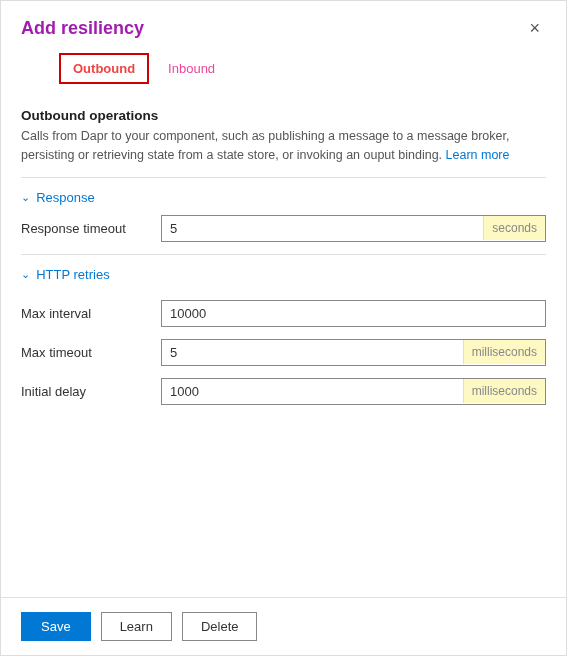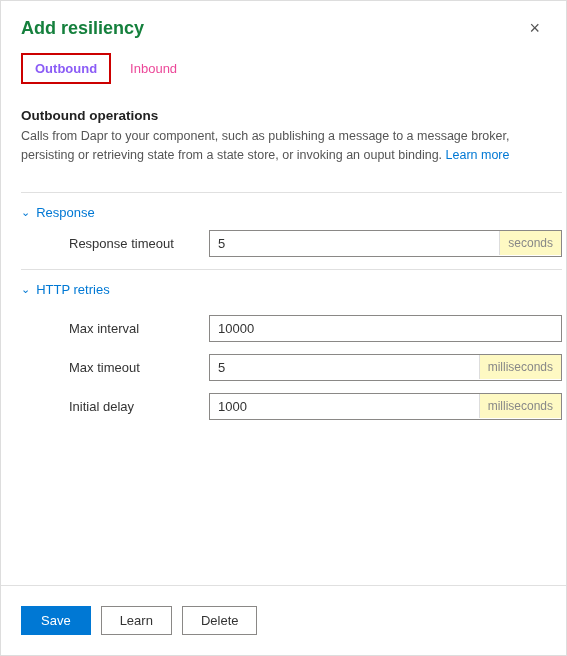--- a/index.html
+++ b/index.html
@@ -27,21 +27,21 @@
     .dialog-header {
       display: flex;
       align-items: center;
       justify-content: space-between;
       padding: 16px 20px 10px 20px;
       border-bottom: none;
     }
     .dialog-title {
       font-size: 18px;
       font-weight: 600;
-      color: #15803d;
+      color: #a21caf;
     }
     .close-btn {
       background: none;
       border: none;
       cursor: pointer;
       font-size: 18px;
       color: #555;
       padding: 2px 6px;
       line-height: 1;
     }
@@ -56,38 +56,39 @@
       cursor: pointer;
       font-size: 13px;
       font-weight: 500;
       color: #ec4899;
       border: 1px solid transparent;
       background: none;
       margin-right: 6px;
     }
     .tab.active {
       border: 2px solid #c00;
-      color: #8b5cf6;
+      color: #ef4444;
       font-weight: 600;
+      margin-left: 38px;
     }
     .dialog-body {
       flex: 1;
       overflow-y: auto;
-      padding: 16px 4px 0 20px;
+      padding: 16px 20px 0 20px;
     }
     .section-title {
       font-weight: 700;
       font-size: 13.5px;
       color: #222;
       margin-bottom: 4px;
     }
     .section-desc {
       font-size: 12.5px;
       color: #555;
-      margin-bottom: 27px;
+      margin-bottom: 12px;
       line-height: 1.5;
     }
     .section-desc a {
       color: #0078d4;
       text-decoration: none;
     }
     .divider {
       border: none;
       border-top: 1px solid #e0e0e0;
       margin: 6px 0;
@@ -104,21 +105,20 @@
     }
     .chevron {
       font-size: 11px;
       color: #0078d4;
     }
     .form-row {
       display: flex;
       align-items: center;
       margin-bottom: 12px;
       margin-top: 4px;
-      margin-left: 48px;
     }
     .form-label {
       width: 140px;
       font-size: 13px;
       color: #333;
       flex-shrink: 0;
     }
     .input-wrapper {
       flex: 1;
       display: flex;
@@ -140,21 +140,21 @@
       font-size: 12px;
       color: #888;
       border-left: none;
       background: #fef9c3;
       white-space: nowrap;
       border-left: 1px solid #ddd;
     }
     .dialog-footer {
       display: flex;
       align-items: center;
-      padding: 20px 20px;
+      padding: 14px 20px;
       border-top: 1px solid #e0e0e0;
       gap: 10px;
       background: #fff;
     }
     .btn-save {
       background: #0078d4;
       color: #fff;
       border: none;
       padding: 7px 20px;
       font-size: 13px;

